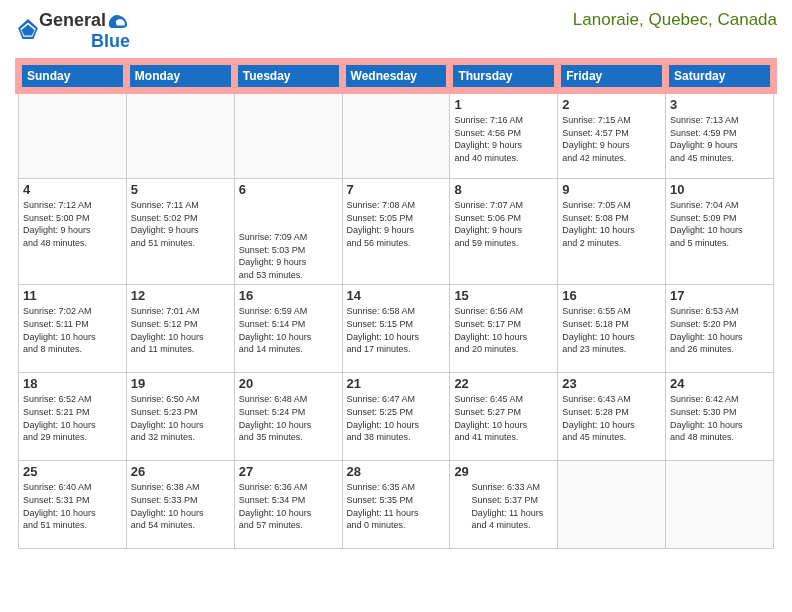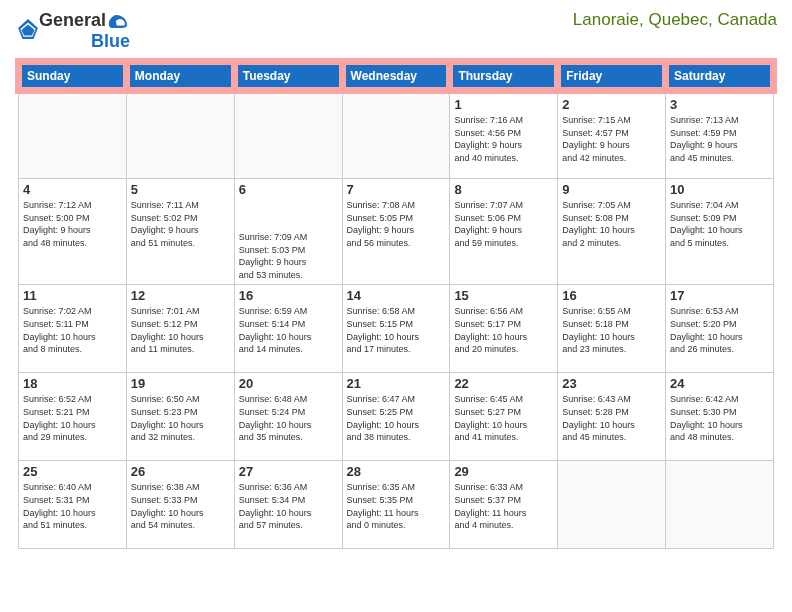--- a/index.html
+++ b/index.html
@@ -337,21 +337,21 @@
           </td>
           <td>
             <div class="day-number">28</div>
             <div class="day-info" style="white-space: pre-line;">Sunrise: 6:35 AM
 Sunset: 5:35 PM
 Daylight: 11 hours
 and 0 minutes.</div>
           </td>
           <td>
             <div class="day-number">29</div>
-            <div class="day-info" style="white-space: pre-line;">Sunrise: 6:33 AM
+            <div class="day-info" style="white-space: pre-line; margin-left: 17px;">Sunrise: 6:33 AM
 Sunset: 5:37 PM
 Daylight: 11 hours
 and 4 minutes.</div>
           </td>
           <td class="empty"></td>
           <td class="empty"></td>
         </tr>
       </tbody>
   </table>
 </div>

